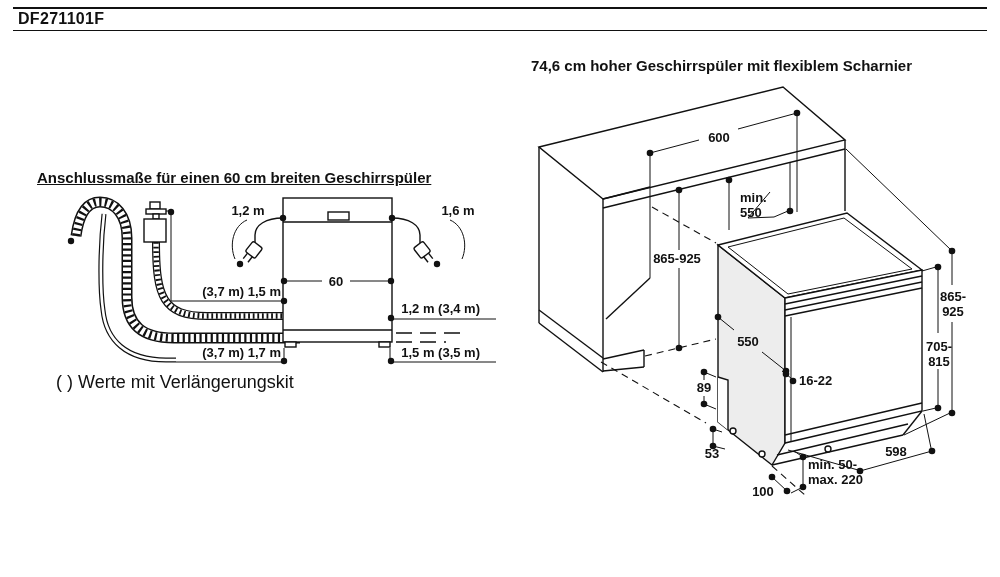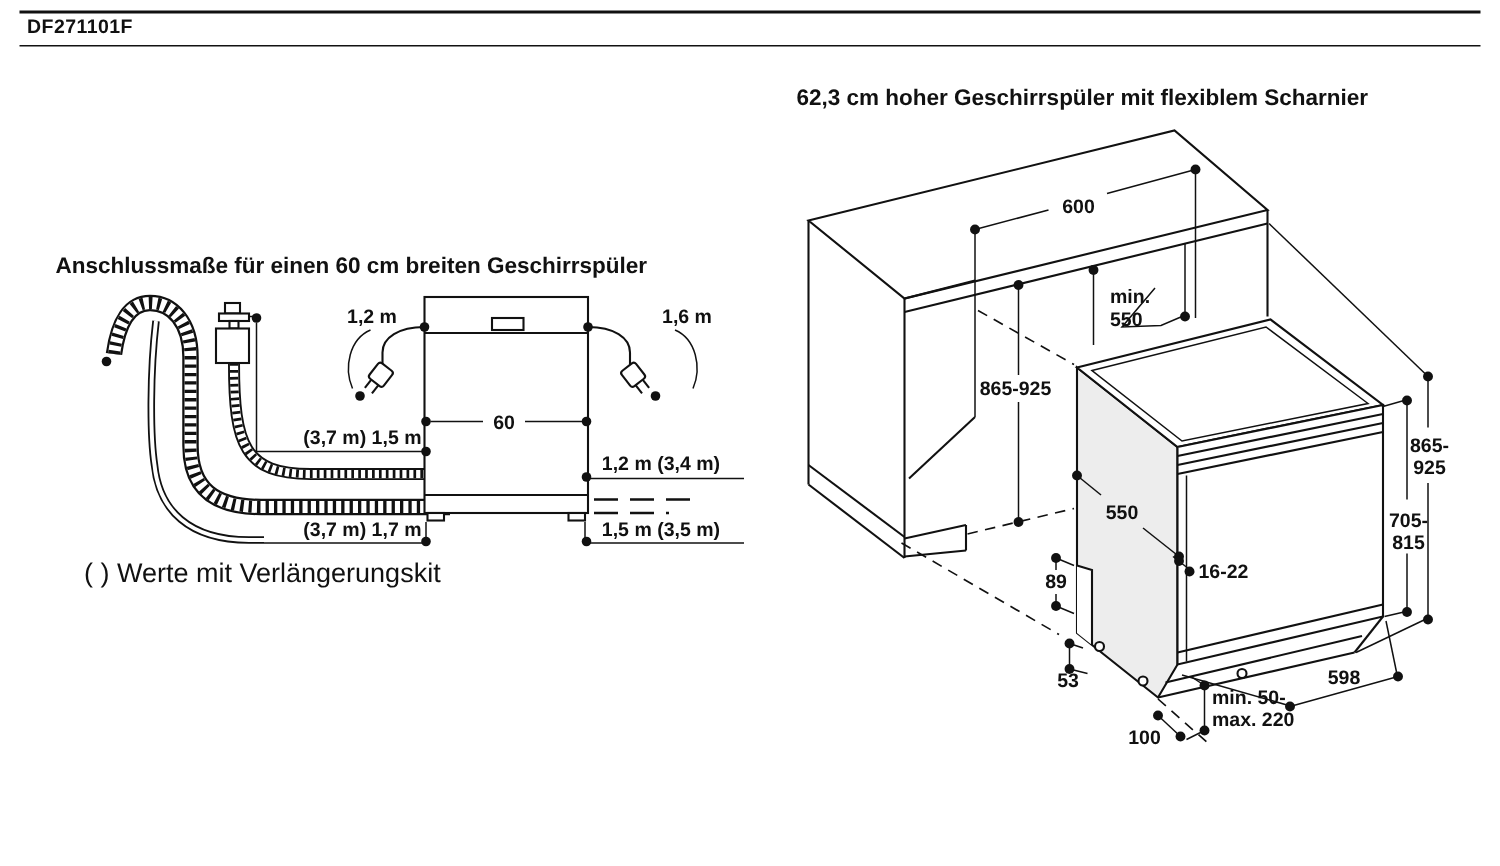--- a/index.html
+++ b/index.html
@@ -1,21 +1,21 @@
 <!DOCTYPE html>
 <html><head>
 <meta charset="utf-8">
 <style>
   html,body{margin:0;padding:0;background:#fff;}
   body{width:1000px;height:577px;position:relative;font-family:"Liberation Sans",sans-serif;color:#111;overflow:hidden;}
   .abs{position:absolute;white-space:nowrap;}
   .rule{position:absolute;left:13px;width:974px;background:#111;}
-  #docnum{left:18px;top:10px;font-size:13px;font-weight:bold;letter-spacing:.3px;}
+  #docnum{left:18px;top:10px;font-size:16px;font-weight:bold;letter-spacing:.3px;}
   .dtitle{font-size:15px;font-weight:bold;}
-  #ltitle{left:37px;top:169px;}
+  #ltitle{left:37px;top:169px;text-decoration:underline;}
   #rtitle{left:531px;top:57px;}
   #footnote{left:56px;top:372px;font-size:18px;}
   svg{position:absolute;left:0;top:0;}
   svg text{font-family:"Liberation Sans",sans-serif;font-weight:bold;font-size:13px;fill:#111;}
   .mid{text-anchor:middle}.end{text-anchor:end}
   .s{stroke:#111;stroke-width:1.4;fill:none;}
   .sw{stroke:#111;stroke-width:1.4;fill:#fff;}
   .sg{stroke:#111;stroke-width:1.4;fill:#ededed;}
   .t{stroke:#111;stroke-width:1;fill:none;}
   .d1{stroke:#111;stroke-width:1.1;fill:none;stroke-dasharray:7 5;}
@@ -31,21 +31,21 @@
   .ti{stroke:#fff;stroke-width:2.6;fill:none;}
 </style>
 </head>
 <body>
 
 <div class="rule" style="top:7px;height:2px;"></div>
 <div id="docnum" class="abs">DF271101F</div>
 <div class="rule" style="top:30px;height:1px;"></div>
 
 <div id="ltitle" class="abs dtitle">Anschlussmaße für einen 60 cm breiten Geschirrspüler</div>
-<div id="rtitle" class="abs dtitle">62,3 cm hoher Geschirrspüler mit flexiblem Scharnier</div>
+<div id="rtitle" class="abs dtitle">74,6 cm hoher Geschirrspüler mit flexiblem Scharnier</div>
 <div id="footnote" class="abs">( ) Werte mit Verlängerungskit</div>
 
 <svg width="1000" height="577" viewBox="0 0 1000 577">
 
   <g>
 
     <g>
       <path class="tu" d="M104,214 C100,248 100,290 103,310 C106,340 126,360 166,360 L176,360"></path>
       <path class="ti" d="M104,214 C100,248 100,290 103,310 C106,340 126,360 166,360 L176,360"></path>
     </g>

